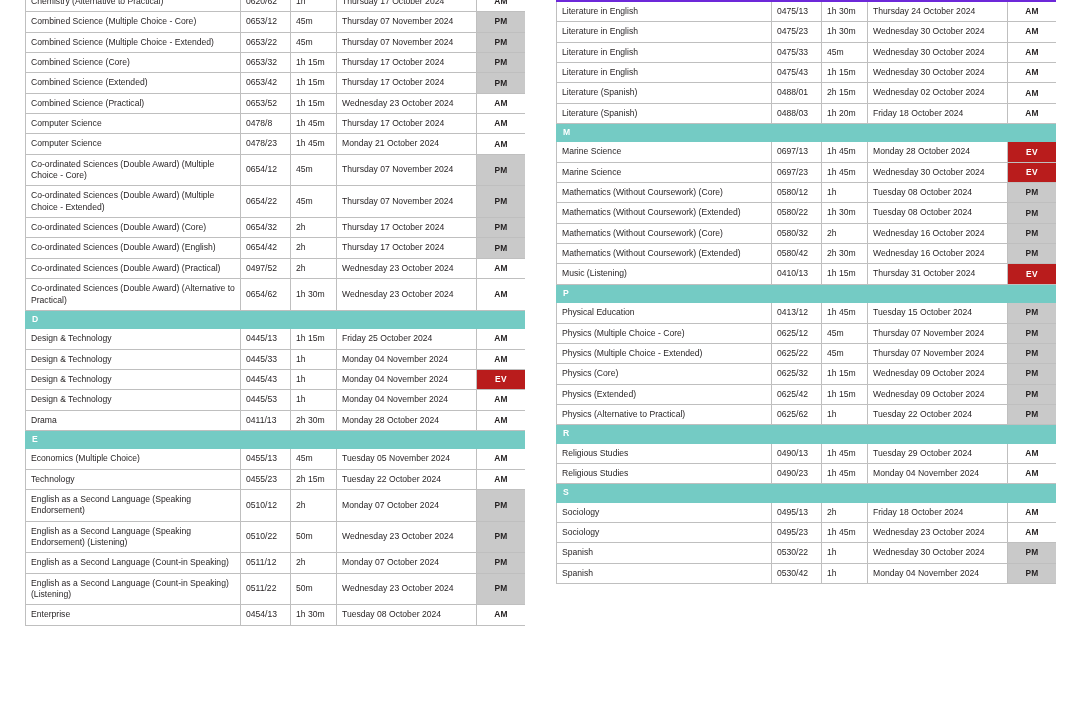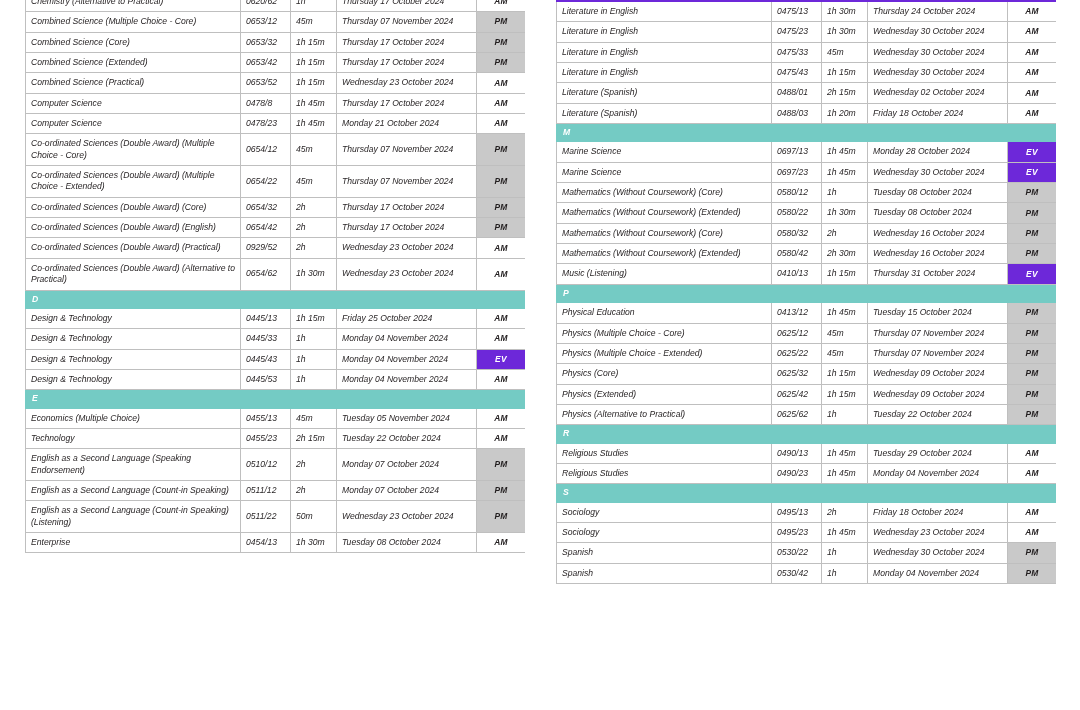--- a/index.html
+++ b/index.html
@@ -13,21 +13,20 @@
     font-family: "Liberation Sans", sans-serif;
     color: #231f20;
     overflow: hidden;
     position: relative;
   }
   .page {
     position: relative;
     width: 860px;
     height: 710px;
     box-sizing: border-box;
-    font-style: italic;
   }
   .columns {
     display: flex;
     gap: 28px;
     padding: 0;
   }
   .col {
     width: 500px;
     flex: 0 0 500px;
   }
@@ -64,21 +63,21 @@
     text-align: left;
   }
   td.c-sess {
     text-align: center;
     font-weight: bold;
     font-size: 8.4px;
     letter-spacing: 0.3px;
   }
   td.c-sess.am { background: #ffffff; color: #231f20; }
   td.c-sess.pm { background: #c9c9c9; color: #231f20; }
-  td.c-sess.ev { background: #6d28d9; color: #ffffff; }
+  td.c-sess.ev { background: #b91c1c; color: #ffffff; }
 
   tr.section-row td.section {
     background: #74cbc4;
     color: #ffffff;
     font-weight: bold;
     font-size: 8.6px;
     padding: 3px 6px;
     border: 1px solid #74cbc4;
     letter-spacing: 0.2px;
   }
@@ -126,20 +125,27 @@
                 <td class="c-sess am">AM</td>
               </tr>
               <tr>
                 <td class="c-name">Combined Science (Multiple Choice - Core)</td>
                 <td class="c-code">0653/12</td>
                 <td class="c-dur">45m</td>
                 <td class="c-date">Thursday 07 November 2024</td>
                 <td class="c-sess pm">PM</td>
               </tr>
               <tr>
+                <td class="c-name">Combined Science (Multiple Choice - Extended)</td>
+                <td class="c-code">0653/22</td>
+                <td class="c-dur">45m</td>
+                <td class="c-date">Thursday 07 November 2024</td>
+                <td class="c-sess pm">PM</td>
+              </tr>
+              <tr>
                 <td class="c-name">Combined Science (Core)</td>
                 <td class="c-code">0653/32</td>
                 <td class="c-dur">1h 15m</td>
                 <td class="c-date">Thursday 17 October 2024</td>
                 <td class="c-sess pm">PM</td>
               </tr>
               <tr>
                 <td class="c-name">Combined Science (Extended)</td>
                 <td class="c-code">0653/42</td>
                 <td class="c-dur">1h 15m</td>
@@ -190,21 +196,21 @@
               </tr>
               <tr>
                 <td class="c-name">Co-ordinated Sciences (Double Award) (English)</td>
                 <td class="c-code">0654/42</td>
                 <td class="c-dur">2h</td>
                 <td class="c-date">Thursday 17 October 2024</td>
                 <td class="c-sess pm">PM</td>
               </tr>
               <tr>
                 <td class="c-name">Co-ordinated Sciences (Double Award) (Practical)</td>
-                <td class="c-code">0929/52</td>
+                <td class="c-code">0497/52</td>
                 <td class="c-dur">2h</td>
                 <td class="c-date">Wednesday 23 October 2024</td>
                 <td class="c-sess am">AM</td>
               </tr>
               <tr>
                 <td class="c-name">Co-ordinated Sciences (Double Award) (Alternative to Practical)</td>
                 <td class="c-code">0654/62</td>
                 <td class="c-dur">1h 30m</td>
                 <td class="c-date">Wednesday 23 October 2024</td>
                 <td class="c-sess am">AM</td>
@@ -233,20 +239,27 @@
                 <td class="c-date">Monday 04 November 2024</td>
                 <td class="c-sess ev">EV</td>
               </tr>
               <tr>
                 <td class="c-name">Design &amp; Technology</td>
                 <td class="c-code">0445/53</td>
                 <td class="c-dur">1h</td>
                 <td class="c-date">Monday 04 November 2024</td>
                 <td class="c-sess am">AM</td>
               </tr>
+              <tr>
+                <td class="c-name">Drama</td>
+                <td class="c-code">0411/13</td>
+                <td class="c-dur">2h 30m</td>
+                <td class="c-date">Monday 28 October 2024</td>
+                <td class="c-sess am">AM</td>
+              </tr>
               <tr class="section-row">
                 <td class="section" colspan="5">E</td>
               </tr>
               <tr>
                 <td class="c-name">Economics (Multiple Choice)</td>
                 <td class="c-code">0455/13</td>
                 <td class="c-dur">45m</td>
                 <td class="c-date">Tuesday 05 November 2024</td>
                 <td class="c-sess am">AM</td>
               </tr>
@@ -255,20 +268,27 @@
                 <td class="c-code">0455/23</td>
                 <td class="c-dur">2h 15m</td>
                 <td class="c-date">Tuesday 22 October 2024</td>
                 <td class="c-sess am">AM</td>
               </tr>
               <tr>
                 <td class="c-name">English as a Second Language (Speaking Endorsement)</td>
                 <td class="c-code">0510/12</td>
                 <td class="c-dur">2h</td>
                 <td class="c-date">Monday 07 October 2024</td>
+                <td class="c-sess pm">PM</td>
+              </tr>
+              <tr>
+                <td class="c-name">English as a Second Language (Speaking Endorsement) (Listening)</td>
+                <td class="c-code">0510/22</td>
+                <td class="c-dur">50m</td>
+                <td class="c-date">Wednesday 23 October 2024</td>
                 <td class="c-sess pm">PM</td>
               </tr>
               <tr>
                 <td class="c-name">English as a Second Language (Count-in Speaking)</td>
                 <td class="c-code">0511/12</td>
                 <td class="c-dur">2h</td>
                 <td class="c-date">Monday 07 October 2024</td>
                 <td class="c-sess pm">PM</td>
               </tr>
               <tr>

